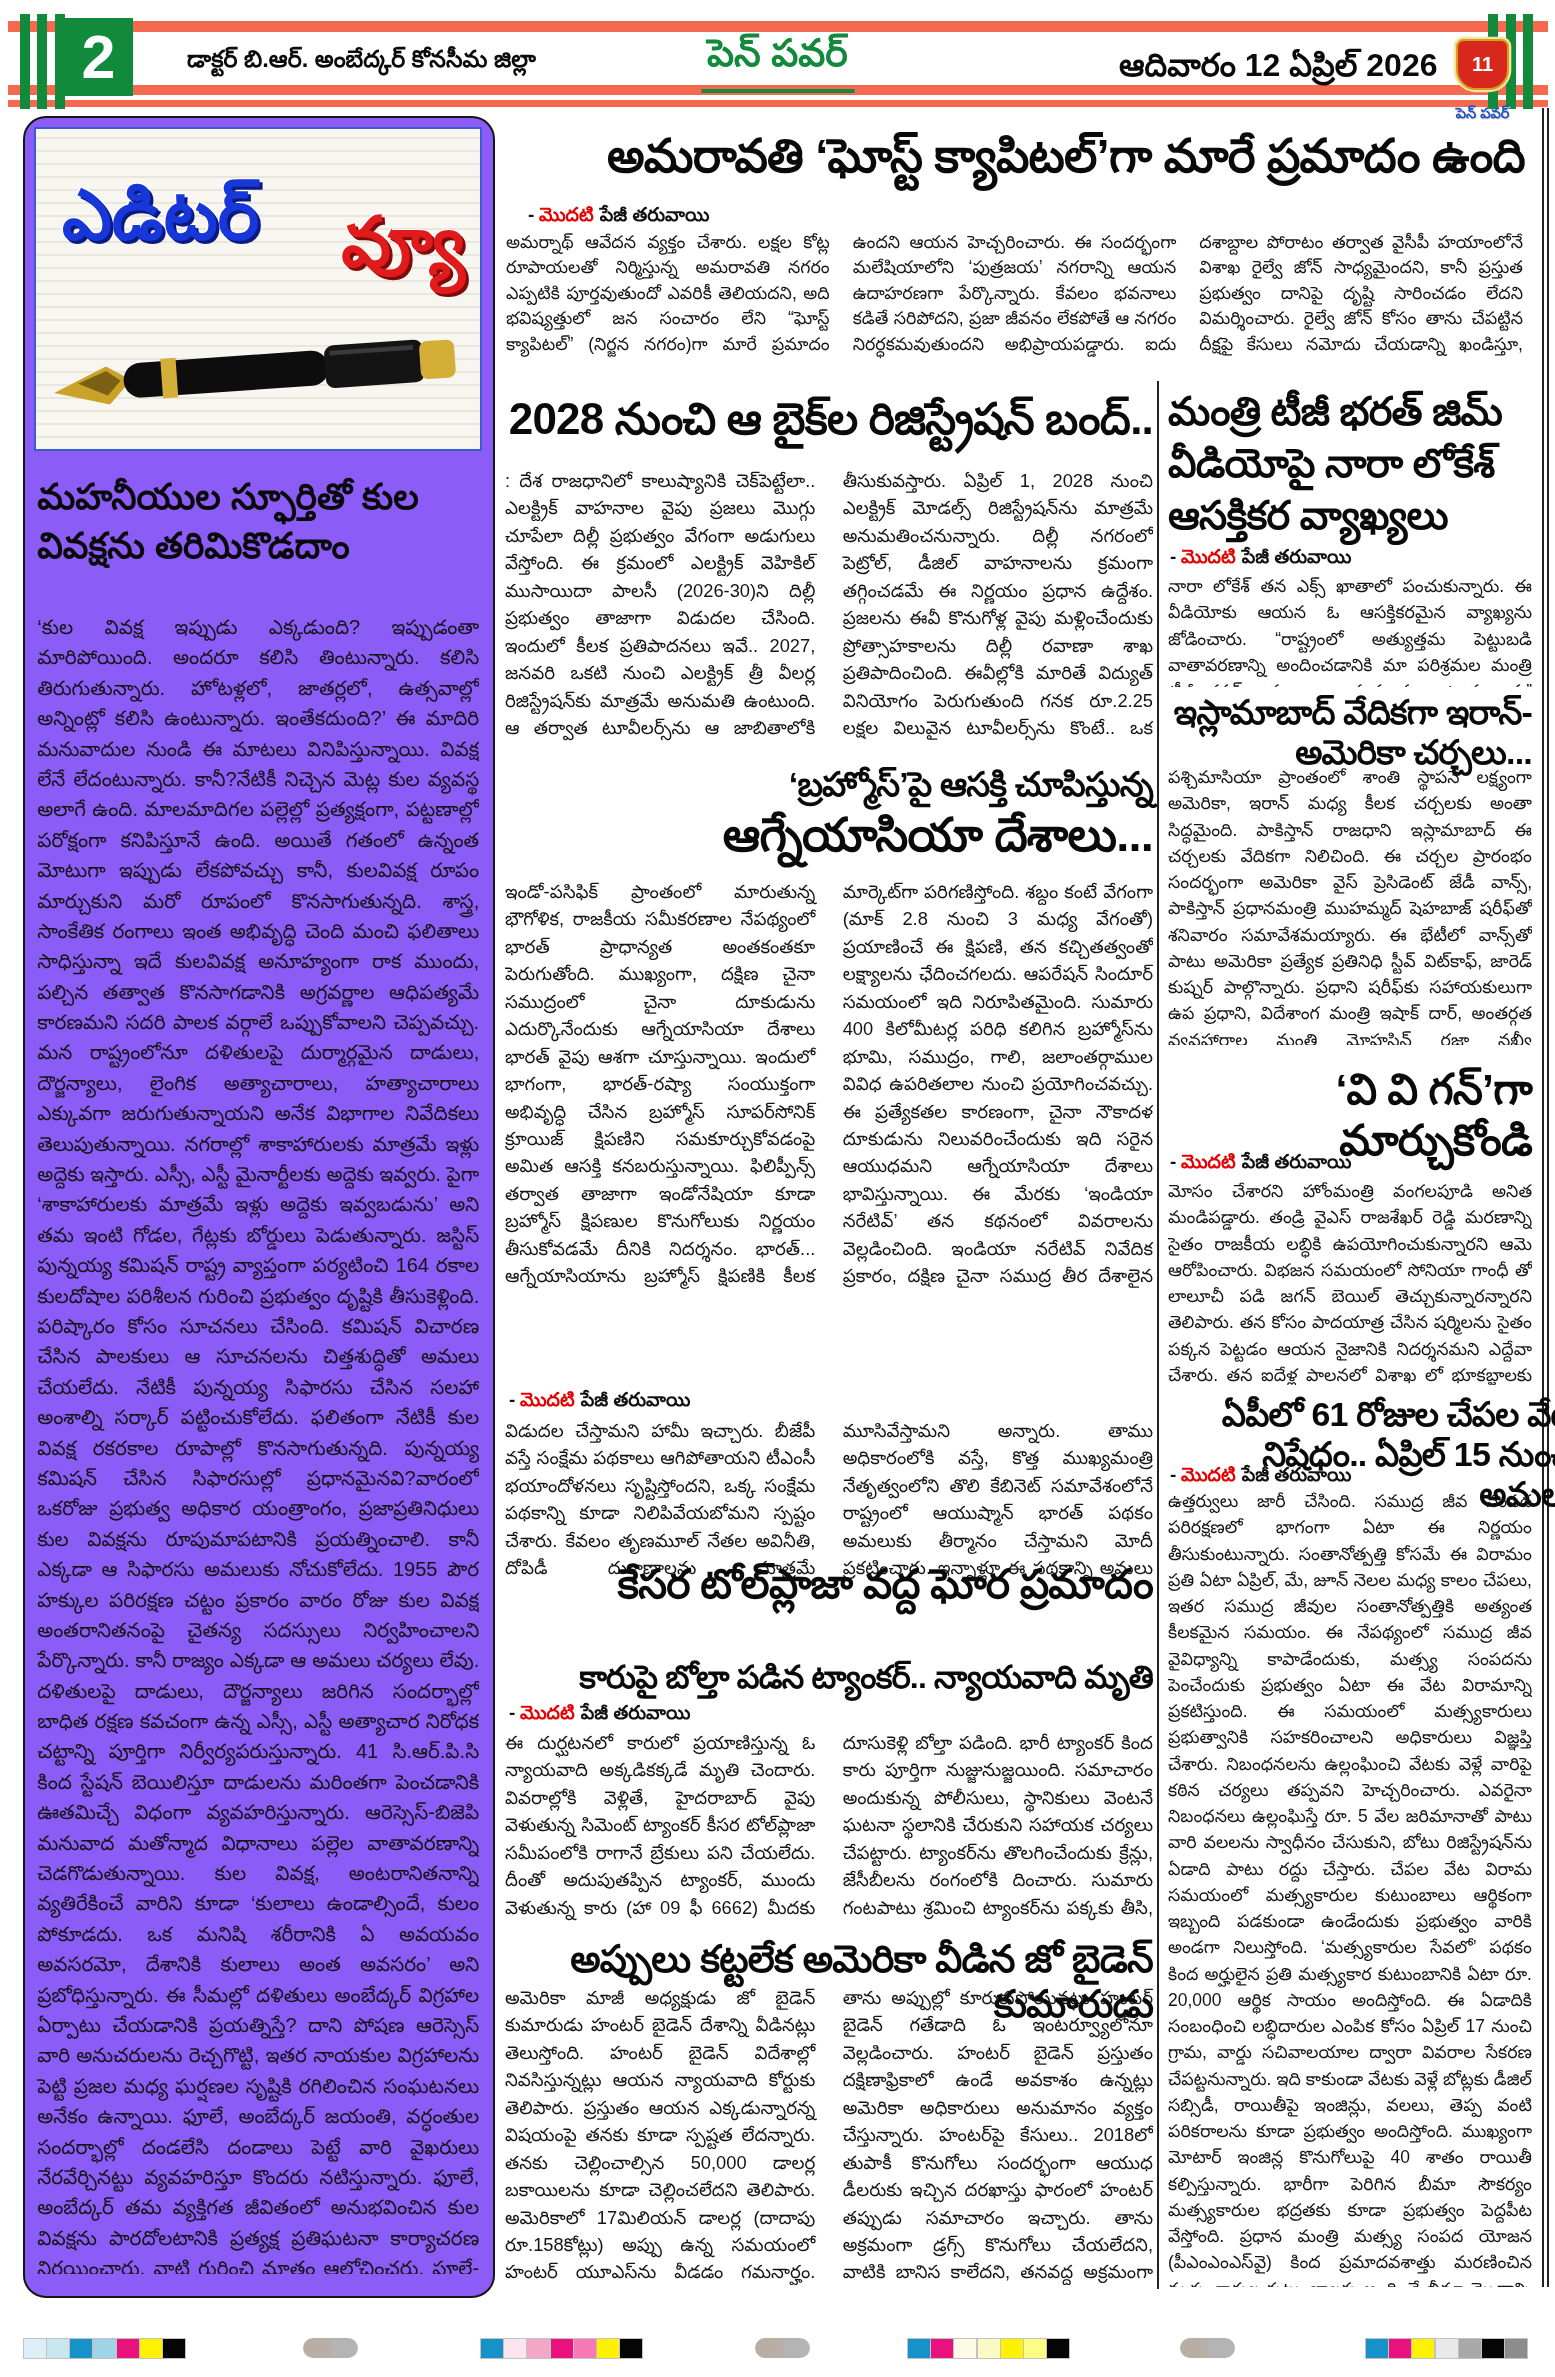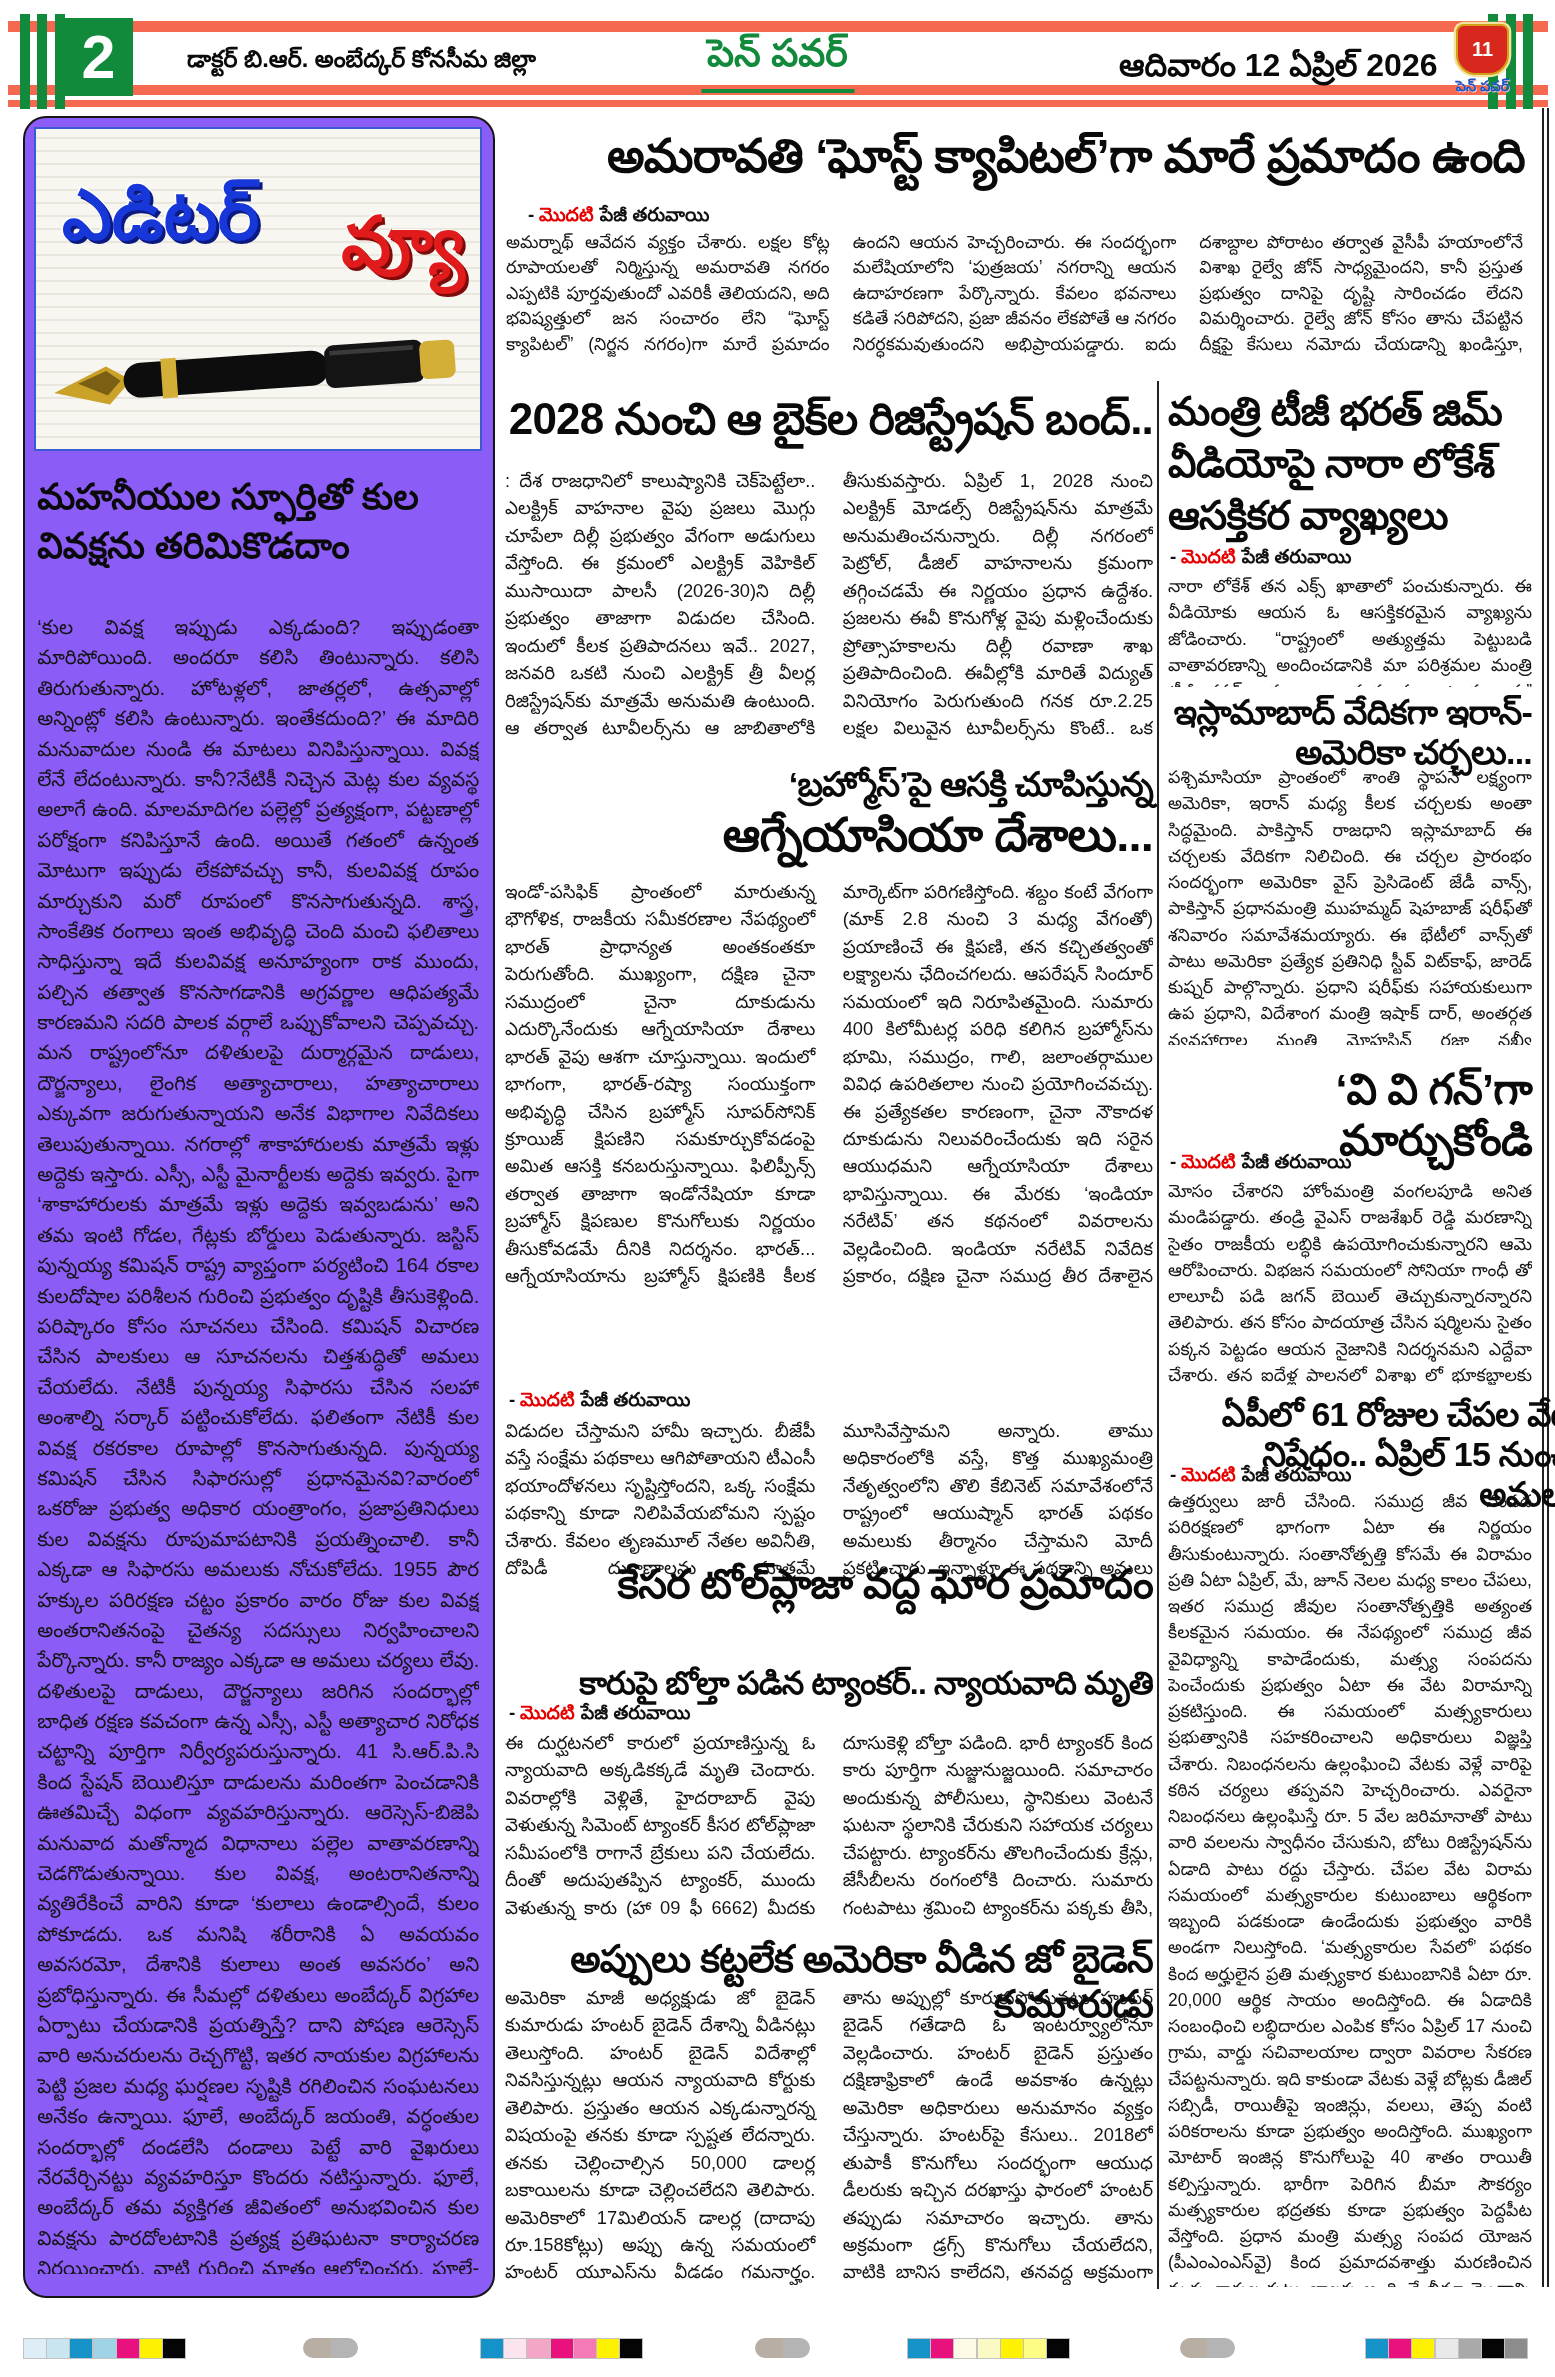--- a/index.html
+++ b/index.html
@@ -9,21 +9,21 @@
   
   .bar{position:absolute;background:#f4694f;}
   .gstripe{position:absolute;background:#128a3c;width:10px;height:95px;top:13.7px;}
   .pagenum{position:absolute;background:#128a3c;color:#fff;font-weight:bold;
            display:flex;align-items:center;justify-content:center;}
   .district{position:absolute;font-size:23.6px;font-weight:bold;color:#0a0a0a;}
   .masthead{position:absolute;left:50%;transform:translateX(-50%);font-size:38px;font-weight:bold;
             color:#128a3c;border-bottom:4.6px solid #128a3c;padding:0 6.1px 4.6px 6.1px;white-space:nowrap;}
   .dateline{position:absolute;font-size:32px;font-weight:bold;color:#0a0a0a;white-space:nowrap;}
   .logo{position:absolute;width:91px;height:79px;text-align:center;}
-  .logo .shield{width:49px;height:47px;margin:0 auto;background:#d8281e;border:2.3px solid #d4a017;
+  .logo .shield{width:49px;height:47px;margin:15px auto;background:#d8281e;border:2.3px solid #d4a017;
                 border-radius:7.6px 7.6px 20px 20px;display:flex;align-items:center;justify-content:center;
                 color:#fff;font-weight:bold;font-size:20px;box-shadow:0 0 0 2.3px #f3e2a0;}
   .logo .lname{display:block;margin-top:3px;font-size:14.5px;font-weight:bold;color:#1a56c4;
                text-shadow:0.8px 0.8px 0 #f7c8c8;white-space:nowrap;}
   
   .edbox{position:absolute;left:23px;top:116px;width:468px;height:2178px;
          border:2.3px solid #151515;border-radius:23px;background:#8b5cf6;overflow:hidden;}
   .banner{position:absolute;left:9.1px;top:9.1px;width:444px;height:320px;border:2.3px solid #3b5bd0;
           background:
             repeating-linear-gradient(0deg,#f8f6f1 0 10.7px,#e9e6de 10.7px 13px),
@@ -117,21 +117,21 @@
   <div class="hl" style="left:503px;top:764px;width:650px;font-size:34px;">‘బ్రహ్మోస్’పై ఆసక్తి చూపిస్తున్న</div>
   <div class="hl" style="left:503px;top:807px;width:650px;font-size:47px;">ఆగ్నేయాసియా దేశాలు...</div>
   <div class="bd c2" style="left:505px;top:878px;width:648px;height:432px;">ఇండో-పసిఫిక్ ప్రాంతంలో మారుతున్న భౌగోళిక, రాజకీయ సమీకరణాల నేపథ్యంలో భారత్ ప్రాధాన్యత అంతకంతకూ పెరుగుతోంది. ముఖ్యంగా, దక్షిణ చైనా సముద్రంలో చైనా దూకుడును ఎదుర్కొనేందుకు ఆగ్నేయాసియా దేశాలు భారత్ వైపు ఆశగా చూస్తున్నాయి. ఇందులో భాగంగా, భారత్-రష్యా సంయుక్తంగా అభివృద్ధి చేసిన బ్రహ్మోస్ సూపర్‌సోనిక్ క్రూయిజ్ క్షిపణిని సమకూర్చుకోవడంపై అమిత ఆసక్తి కనబరుస్తున్నాయి. ఫిలిప్పీన్స్ తర్వాత తాజాగా ఇండోనేషియా కూడా బ్రహ్మోస్ క్షిపణుల కొనుగోలుకు నిర్ణయం తీసుకోవడమే దీనికి నిదర్శనం. భారత్... ఆగ్నేయాసియాను బ్రహ్మోస్ క్షిపణికి కీలక మార్కెట్‌గా పరిగణిస్తోంది. శబ్దం కంటే వేగంగా (మాక్ 2.8 నుంచి 3 మధ్య వేగంతో) ప్రయాణించే ఈ క్షిపణి, తన కచ్చితత్వంతో లక్ష్యాలను ఛేదించగలదు. ఆపరేషన్ సిందూర్ సమయంలో ఇది నిరూపితమైంది. సుమారు 400 కిలోమీటర్ల పరిధి కలిగిన బ్రహ్మోస్‌ను భూమి, సముద్రం, గాలి, జలాంతర్గాముల వివిధ ఉపరితలాల నుంచి ప్రయోగించవచ్చు. ఈ ప్రత్యేకతల కారణంగా, చైనా నౌకాదళ దూకుడును నిలువరించేందుకు ఇది సరైన ఆయుధమని ఆగ్నేయాసియా దేశాలు భావిస్తున్నాయి. ఈ మేరకు ‘ఇండియా నరేటివ్’ తన కథనంలో వివరాలను వెల్లడించింది. ఇండియా నరేటివ్ నివేదిక ప్రకారం, దక్షిణ చైనా సముద్ర తీర దేశాలైన వియత్నాం, ఫిలిప్పీన్స్, ఇండోనేషియా వంటివి తమ నిరోధక సామర్థ్యాలను పెంచుకోవడంపై దృష్టి సారించాయి. చైనా ఇప్పటికే శక్తివంతమైన ఎ2/ఎడి వ్యవస్థలను అభివృద్ధి చేయగా, బ్రహ్మోస్ వంటి క్షిపణులతో చిన్న దేశాలు కూడా అదే తరహా వ్యూహాన్ని అనుసరించి తమ సముద్ర జలాలను కాపాడుకోగలవని నివేదిక పేర్కొంది. ఇదే సమయంలో, పశ్చిమాసియాలో కొనసాగుతున్న ఉద్రిక్తతల కారణంగా అమెరికా తన క్షిపణి, నౌకాదళ వనరులను ఇండో-పసిఫిక్ నుంచి తరలిస్తోంది. దీంతో చైనా దూకుడును ఎదుర్కోవడంలో అమెరికా ఇచ్చే భద్రతా హామీలపై ఆగ్నేయాసియా దేశాల్లో అపనమ్మకం పెరుగుతోంది. అమెరికా 2025 జాతీయ భద్రతా వ్యూహంలో కూడా ఈ ప్రాంతానికి ప్రాధాన్యత తగ్గించడం వారి ఆందోళనలను మరింత పెంచింది. ఈ నేపథ్యంలో, తమ సైనిక సామర్థ్యాన్ని పెంచుకునేందుకు ఆగ్నేయాసియా దేశాలు భారత్, జపాన్, దక్షిణ కొరియా వంటి దేశాలతో భాగస్వామ్యాలను విస్తరించుకుంటున్నాయి. భారత్ ఇప్పటికే 2024లో ఫిలిప్పీన్స్‌కు బ్రహ్మోస్ క్షిపణులను అందించింది. ఇప్పుడు ఇండోనేషియాతో ఒప్పందం కుదుర్చుకుంది. వియత్నాంతో దాదాపు 700 మిలియన్ డాలర్ల ఒప్పందానికి కూడా చేరువలో ఉంది. ఈ పరిణామాలు కేవలం ఆయుధ విక్రయాలుగానే కాకుండా, విస్తృత ఇండో-పసిఫిక్ భూ-వ్యూహాత్మక క్షేత్రంలో భారత్ పోషిస్తున్న కీలక పాత్రకు నిదర్శనంగా నిలుస్తున్నాయి.</div>
 
   <div class="tag" style="left:509px;top:1389px;">
     <span>-</span><span class="r">మొదటి</span><span>పేజీ తరువాయి</span>
   </div>
   <div class="bd c2" style="left:505px;top:1417px;width:648px;height:181px;">విడుదల చేస్తామని హామీ ఇచ్చారు. బీజేపీ వస్తే సంక్షేమ పథకాలు ఆగిపోతాయని టీఎంసీ భయాందోళనలు సృష్టిస్తోందని, ఒక్క సంక్షేమ పథకాన్ని కూడా నిలిపివేయబోమని స్పష్టం చేశారు. కేవలం తృణమూల్ నేతల అవినీతి, దోపిడీ దుకాణాలను మాత్రమే మూసివేస్తామని అన్నారు. తాము అధికారంలోకి వస్తే, కొత్త ముఖ్యమంత్రి నేతృత్వంలోని తొలి కేబినెట్ సమావేశంలోనే రాష్ట్రంలో ఆయుష్మాన్ భారత్ పథకం అమలుకు తీర్మానం చేస్తామని మోదీ ప్రకటించారు. ఇన్నాళ్లూ ఈ పథకాన్ని అమలు చేయకుండా తృణమూల్ ప్రభుత్వం రాష్ట్ర ప్రజలకు అన్యాయం చేసిందని, బీజేపీ ప్రభుత్వంతో ఆ రోజులు ముగిసిపోతాయని తెలిపారు. చొరబాటుదారులు, వారికి సహకరించిన వారిపై కఠిన చర్యలు అంతేకాక కొత్త ప్రభుత్వం చొరబాటుదారులపై కఠిన చర్యలు తీసుకోవడమే కాకుండా, వారికి నకిలీ గుర్తింపు పత్రాలు సృష్టించి ఇక్కడ స్థిరపడటానికి సహాయం చేసిన వారిని కూడా వదిలిపెట్టబోమని మోదీ హెచ్చరించారు. కాగా, పశ్చిమ బెంగాల్‌లో ఏప్రిల్ 23, 29 తేదీల్లో రెండు దశల అసెంబ్లీ ఎన్నికలు జరగనుండగా, మే 4న ఫలితాలు వెలువడనున్నాయి.</div>
 
   <div class="hl" style="left:503px;top:1560px;width:650px;font-size:41px;">కేసర టోల్‌ప్లాజా వద్ద ఘోర ప్రమాదం</div>
-  <div class="hl" style="left:503px;top:1659px;width:650px;font-size:32px;margin-top:6px;">కారుపై బోల్తా పడిన ట్యాంకర్.. న్యాయవాది మృతి</div>
+  <div class="hl" style="left:503px;top:1659px;width:650px;font-size:32px;">కారుపై బోల్తా పడిన ట్యాంకర్.. న్యాయవాది మృతి</div>
   <div class="tag" style="left:509px;top:1702px;">
     <span>-</span><span class="r">మొదటి</span><span>పేజీ తరువాయి</span>
   </div>
   <div class="bd c2" style="left:505px;top:1729px;width:648px;height:200px;">ఈ దుర్ఘటనలో కారులో ప్రయాణిస్తున్న ఓ న్యాయవాది అక్కడికక్కడే మృతి చెందారు. వివరాల్లోకి వెళ్లితే, హైదరాబాద్ వైపు వెళుతున్న సిమెంట్ ట్యాంకర్ కీసర టోల్‌ప్లాజా సమీపంలోకి రాగానే బ్రేకులు పని చేయలేదు. దీంతో అదుపుతప్పిన ట్యాంకర్, ముందు వెళుతున్న కారు (హా 09 ఫీ 6662) మీదకు దూసుకెళ్లి బోల్తా పడింది. భారీ ట్యాంకర్ కింద కారు పూర్తిగా నుజ్జునుజ్జయింది. సమాచారం అందుకున్న పోలీసులు, స్థానికులు వెంటనే ఘటనా స్థలానికి చేరుకుని సహాయక చర్యలు చేపట్టారు. ట్యాంకర్‌ను తొలగించేందుకు క్రేన్లు, జేసీబీలను రంగంలోకి దించారు. సుమారు గంటపాటు శ్రమించి ట్యాంకర్‌ను పక్కకు తీసి, కారులో ఇరుక్కుపోయిన మృతదేహాన్ని వెలికితీశారు. వాహన రిజిస్ట్రేషన్ ఆధారంగా కారు యజమాని హైదరాబాద్‌లోని ఎల్లారెడ్డిగూడకు చెందిన హైకోర్టు న్యాయవాది బొద్దులూరి శ్రీనివాసరావుగా పోలీసులు గుర్తించారు. ప్రమాదానికి కారణమైన ట్యాంకర్ డ్రైవర్‌ను పోలీసులు అదుపులోకి తీసుకున్నారు. బ్రేకులు ఫెయిల్ అవ్వడమే ప్రమాదానికి ప్రాథమిక కారణమని భావిస్తున్నారు. ఈ ఘటనపై కేసు నమోదు చేసుకుని దర్యాప్తు చేస్తున్నట్లు పోలీసులు తెలిపారు.</div>
 
   <div class="hl" style="left:503px;top:1937px;width:650px;font-size:38px;">అప్పులు కట్టలేక అమెరికా వీడిన జో బైడెన్ కుమారుడు</div>
   <div class="bd c2" style="left:505px;top:1984px;width:648px;height:305px;">అమెరికా మాజీ అధ్యక్షుడు జో బైడెన్ కుమారుడు హంటర్ బైడెన్ దేశాన్ని వీడినట్లు తెలుస్తోంది. హంటర్ బైడెన్ విదేశాల్లో నివసిస్తున్నట్లు ఆయన న్యాయవాది కోర్టుకు తెలిపారు. ప్రస్తుతం ఆయన ఎక్కడున్నారన్న విషయంపై తనకు కూడా స్పష్టత లేదన్నారు. తనకు చెల్లించాల్సిన 50,000 డాలర్ల బకాయిలను కూడా చెల్లించలేదని తెలిపారు. అమెరికాలో 17మిలియన్ డాలర్ల (దాదాపు రూ.158కోట్లు) అప్పు ఉన్న సమయంలో హంటర్ యూఎస్‌ను వీడడం గమనార్హం. తాను అప్పుల్లో కూరుకుపోయినట్లు హంటర్ బైడెన్ గతేడాది ఓ ఇంటర్వ్యూలోనూ వెల్లడించారు. హంటర్ బైడెన్ ప్రస్తుతం దక్షిణాఫ్రికాలో ఉండే అవకాశం ఉన్నట్లు అమెరికా అధికారులు అనుమానం వ్యక్తం చేస్తున్నారు. హంటర్‌పై కేసులు.. 2018లో తుపాకీ కొనుగోలు సందర్భంగా ఆయుధ డీలరుకు ఇచ్చిన దరఖాస్తు ఫారంలో హంటర్ తప్పుడు సమాచారం ఇచ్చారు. తాను అక్రమంగా డ్రగ్స్ కొనుగోలు చేయలేదని, వాటికి బానిస కాలేదని, తనవద్ద అక్రమంగా ఆయుధం లేదని వెల్లడించారు. అయితే అది తప్పని తేలింది. అప్పటికే హంటర్ డ్రగ్స్ అక్రమంగా కొనుగోలు చేశారు. కాలిఫోర్నియాలో 1.4 మిలియన్ డాలర్ల పన్ను ఎగవేత ఆరోపణలపై కేసు నమోదైంది. అక్రమ ఆయుధం కొనుగోలు వ్యవహారంలో హంటర్‌పై నమోదైన కేసులో 2024 జూన్‌లో న్యాయస్థానం ఆయనను దోషిగా తేల్చింది. అమెరికా అధ్యక్ష పీఠం నుంచి దిగిపోయే సమయంలో జో బైడెన్ (జీశివ దీఎవల) అక్రమ ఆయుధ కొనుగోలు సహా రెండు క్రిమినల్ కేసుల్లో హంటర్‌కు క్షమాభిక్ష ప్రసాదించారు. తన కుమారుడిపై కేసులు రాజకీయ ప్రేరేపితమైనవేనని ఆరోపించారు.</div>
 
   <div class="vrule" style="left:1157px;top:381px;height:1908px;"></div>
   <div class="vrule" style="left:1542px;top:108px;height:2179px;"></div>

